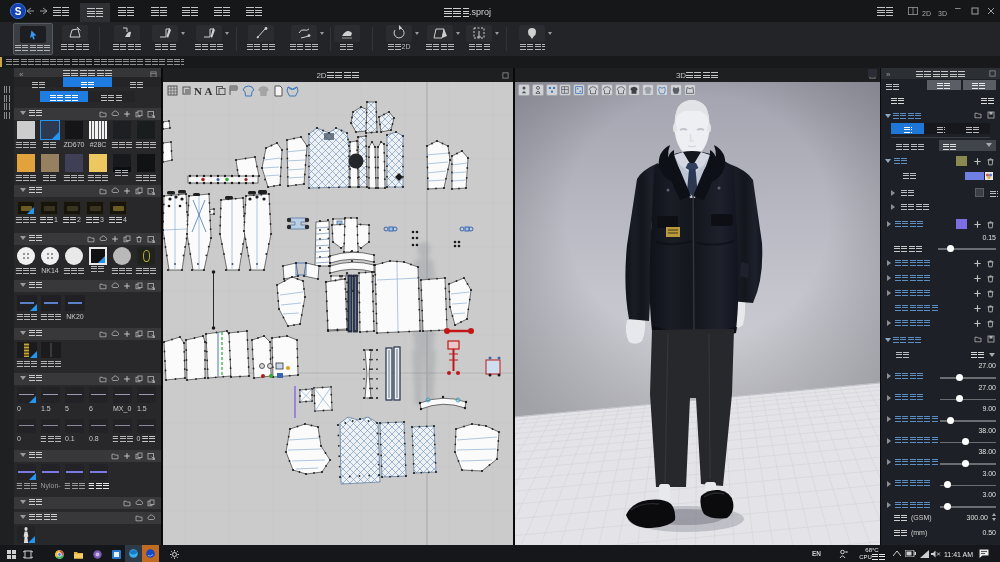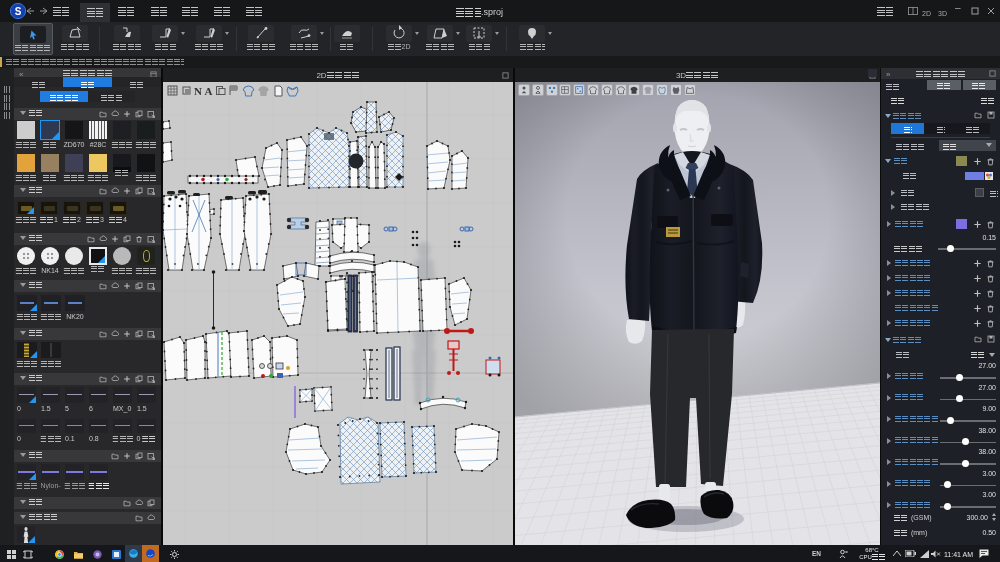--- a/index.html
+++ b/index.html
@@ -7,21 +7,21 @@
 .abs{position:absolute}
 
 .z{display:inline-block;vertical-align:middle;background:repeating-linear-gradient(180deg,currentColor 0 1px,transparent 1px 2.6px);-webkit-mask-image:repeating-linear-gradient(90deg,#000 0 7px,transparent 7px 8.4px);mask-image:repeating-linear-gradient(90deg,#000 0 7px,transparent 7px 8.4px);height:8px}
 .z7{display:inline-block;vertical-align:middle;height:7px;background:repeating-linear-gradient(180deg,currentColor 0 1px,transparent 1px 2.3px);-webkit-mask-image:repeating-linear-gradient(90deg,#000 0 6px,transparent 6px 7.3px);mask-image:repeating-linear-gradient(90deg,#000 0 6px,transparent 6px 7.3px)}
 .z9{display:inline-block;vertical-align:middle;height:9px;background:repeating-linear-gradient(180deg,currentColor 0 1px,transparent 1px 2.7px);-webkit-mask-image:repeating-linear-gradient(90deg,#000 0 8px,transparent 8px 9.5px);mask-image:repeating-linear-gradient(90deg,#000 0 8px,transparent 8px 9.5px)}
 
 #titlebar{left:0;top:0;width:1000px;height:22px;background:#161719;color:#c4c4c4;font-size:9px;line-height:11px}
 #logo{position:absolute;left:10px;top:3px;width:16px;height:16px}
 .mtab{position:absolute;top:3px;height:19px;padding-top:4px;text-align:center}
 .mtab.on{background:#2e3033}
-#wtitle{position:absolute;top:7px;left:456px;color:#cfcfcf}
+#wtitle{position:absolute;top:7px;left:444px;color:#cfcfcf}
 
 #ribbon{left:0;top:22px;width:1000px;height:34px;background:#232427;font-size:7px;line-height:8px}
 .rbtn{position:absolute;top:1px;height:32px;text-align:center;color:#b5b5b5}
 .rbtn .ic{margin:2px auto 1px;width:26px;height:17px;background:#2b2c30;border-radius:2px;position:relative}
 .rbtn.sel{background:#3a3d42;border:1px solid #565a61;border-radius:2px}
 .rbtn.sel .ic{background:#1c1e22}
 .rsep{position:absolute;top:5px;width:1px;height:24px;background:#333438}
 .drop{position:absolute;right:-7px;top:7px;border-left:2.5px solid transparent;border-right:2.5px solid transparent;border-top:3px solid #9a9a9a}
 
 #status{left:0;top:56px;width:1000px;height:12px;background:#18191b;color:#8f8f8f}

